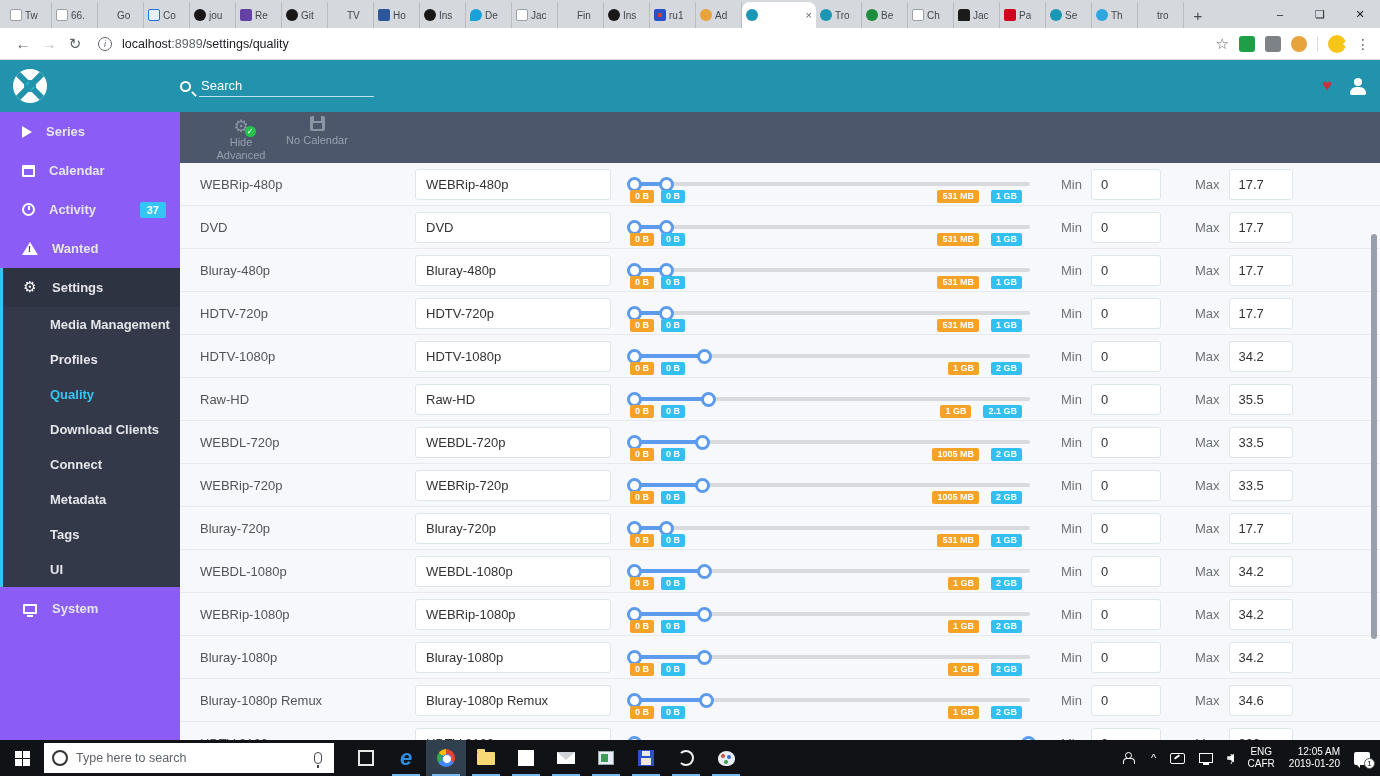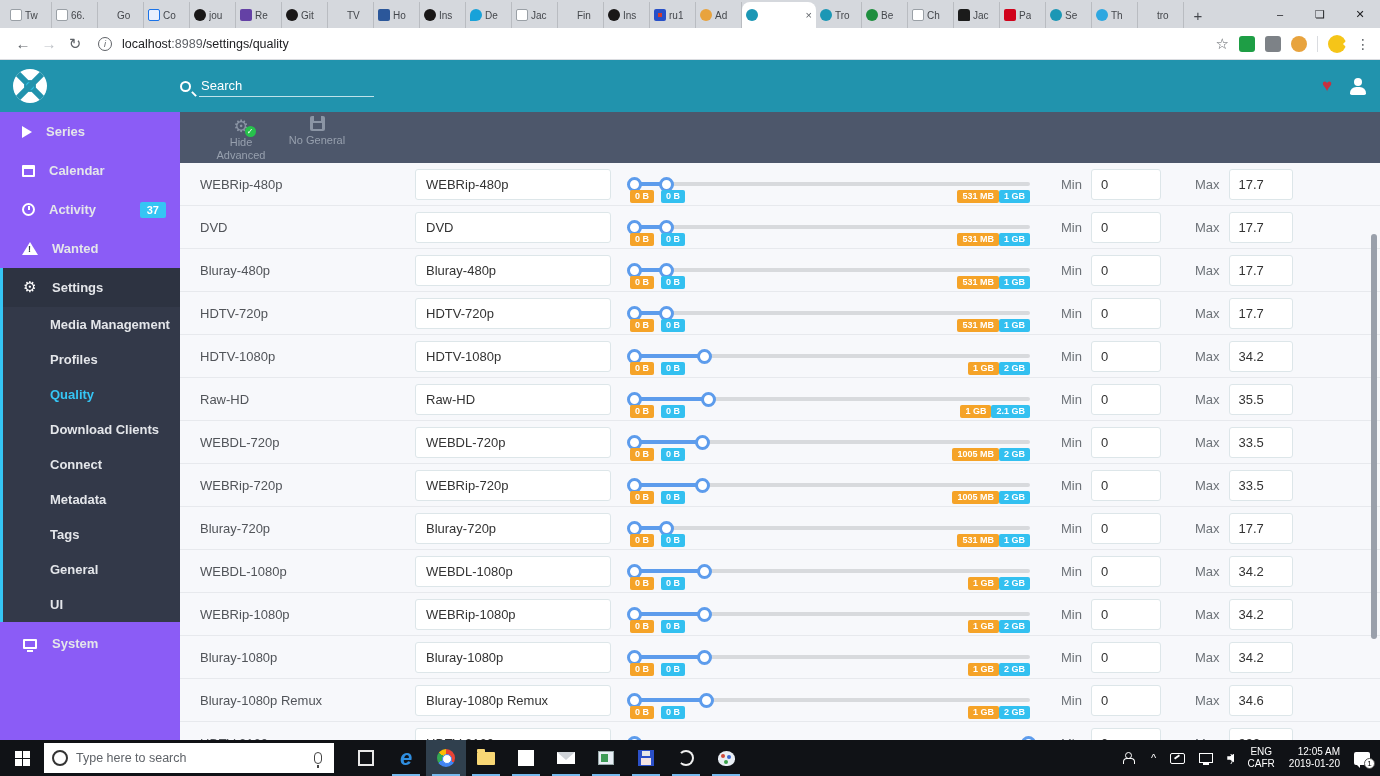--- a/index.html
+++ b/index.html
@@ -114,21 +114,21 @@
   .rows { flex:1; overflow:hidden;border-radius:17px; }
   .qrow { height:43px; display:flex; align-items:center; border-bottom:1px solid #e7e9ed; padding-left:20px; position:relative; }
   .qlabel { width:215px; font-size:13px; color:#515459; flex:none; }
   .qname { width:196px; height:31px; border:1px solid #dde6e9; border-radius:3px; background:#fff; font-size:13px; color:#333;
            padding:0 10px; outline:none; flex:none; font-family:"Liberation Sans",sans-serif; }
   .sliderwrap { width:400px; height:43px; position:relative; flex:none; margin-left:19px; }
   .track { position:absolute; left:0; right:0; top:19px; height:4px; background:#d8dadd; border-radius:2px; }
   .seg { position:absolute; top:19px; height:4px; background:#5d9cec; }
   .handle { position:absolute; top:14px; width:15px; height:15px; margin-left:-7px; background:#fff; border:3px solid #5d9cec; border-radius:50%; cursor:pointer; }
   .bl { position:absolute; top:27px; left:0; display:flex; gap:7px; }
-  .br { position:absolute; top:27px; right:0; display:flex; gap:0;text-align:center; }
+  .br { position:absolute; top:27px; right:8px; display:flex; gap:12px;text-align:center; }
   .sbadge { font-size:9px; font-weight:bold; color:#fff; padding:2px 5px; border-radius:2px; line-height:1.1; }
   .sbadge:empty { display:none; }
   .b-orange { background:#f5a328; }
   .b-cyan { background:#33c0f0; }
   .mingrp { display:flex; align-items:center; margin-left:31px; gap:9px; }
   .maxgrp { display:flex; align-items:center; margin-left:34px; gap:9px; }
   .mmlabel { font-size:13px; color:#6d7278; }
   .mminput { width:70px; height:31px; border:1px solid #dde6e9; border-radius:3px; background:#fff; font-size:13px; color:#333; padding:0 9px; outline:none; font-family:"Liberation Sans",sans-serif; }
   .maxgrp .mminput { width:64px; }
   .vscroll { position:absolute; right:3px; top:122px; width:6px; height:405px; background:#9aa0ab; border-radius:3px; }
@@ -439,23 +439,20 @@
           </div>
 
           <div class="subitem">
             <span>Metadata</span>
           </div>
 
           <div class="subitem">
             <span>Tags</span>
           </div>
 
-          <div class="subitem">
-            <span>General</span>
-          </div>
 
           <div class="subitem">
             <span>UI</span>
           </div>
 
       </div>
       <div class="sideitem" style="margin-top:2px;">
         <span class="sicon">
             <span class="si-monitor"></span>
           </span>
@@ -464,21 +461,21 @@
     </div>
 
     <div class="main">
       <div class="toolbar">
         <div class="toolbtn">
           <span class="tbicon">⚙<span class="greencheck">✓</span></span>
           <div>Hide Advanced</div>
         </div>
         <div class="toolbtn">
           <span class="floppy"></span>
-          <div>No General</div>
+          <div>No Calendar</div>
         </div>
       </div>
 
       <div class="rows">
 
           <div class="qrow">
             <div class="qlabel">WEBRip-480p</div>
             <input class="qname" value="WEBRip-480p" style="">
             <div class="sliderwrap">
               <div class="track"></div>

